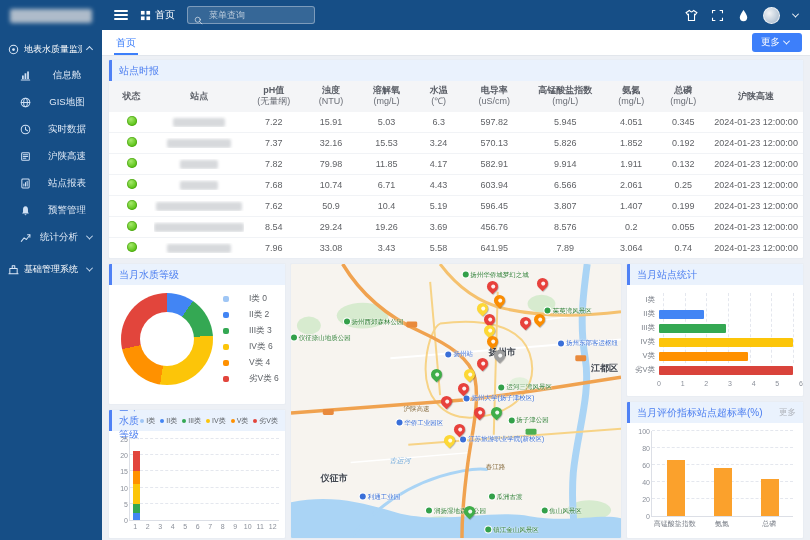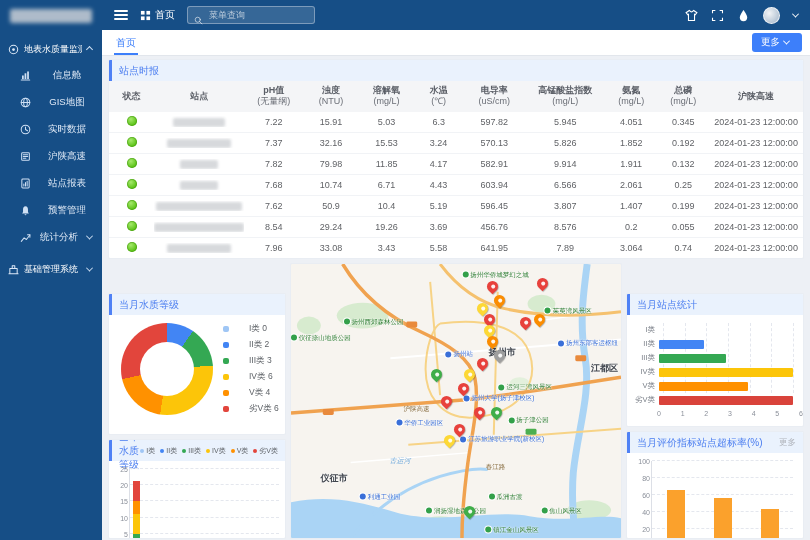--- a/index.html
+++ b/index.html
@@ -57,21 +57,21 @@
   .thead .unit{font-weight:normal;color:#6a6e76;}
   .tbody{flex:1;display:flex;flex-direction:column;}
   .trow{flex:1;border-bottom:1px solid #f1f3f6;font-size:9px;color:#606266;}
   .trow:last-child{border-bottom:none;}
   .td{text-align:center;overflow:hidden;white-space:nowrap;}
   .dot{display:inline-block;width:10px;height:10px;border-radius:50%;background:radial-gradient(circle at 38% 32%,#a5e96b,#58c113 70%);box-shadow:inset 0 0 0 1px rgba(60,140,10,.45);}
   .blurname{display:inline-block;height:9px;border-radius:2px;background:#d7d9dc;filter:blur(1.6px);vertical-align:middle;}
 
   
   .bottom{display:flex;gap:4px;height:276px;}
-  .col{width:178px;flex:0 0 178px;display:flex;flex-direction:column;gap:4px;margin-top:30px;}
+  .col{width:178px;flex:0 0 178px;display:flex;flex-direction:column;gap:4px;}
   .donut-panel{height:142px;}
   .year-panel{flex:1;}
   .hbar-panel{height:134px;}
   .vbar-panel{flex:1;}
 
   
   .donut-body{display:flex;align-items:center;padding:8px 6px 4px 12px;gap:10px;}
   .donut{width:92px;height:92px;border-radius:50%;position:relative;flex:0 0 auto;}
   .donut::after{content:"";position:absolute;left:19px;top:19px;width:54px;height:54px;border-radius:50%;background:#fff;}
   .dlegend{display:flex;flex-direction:column;gap:4px;}

